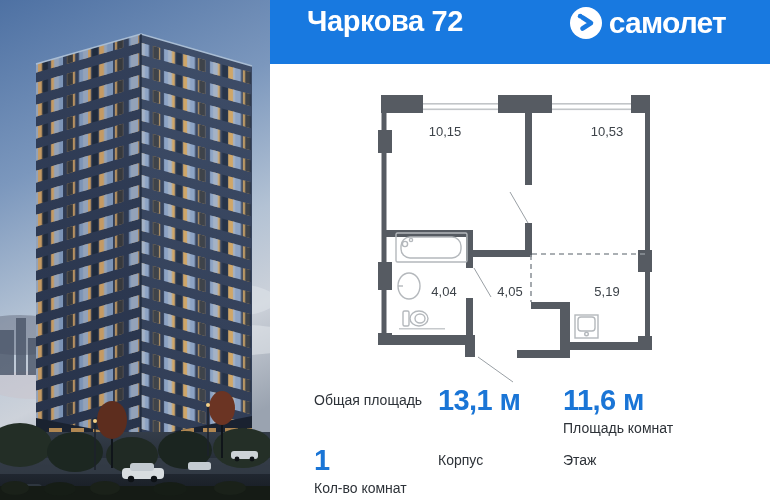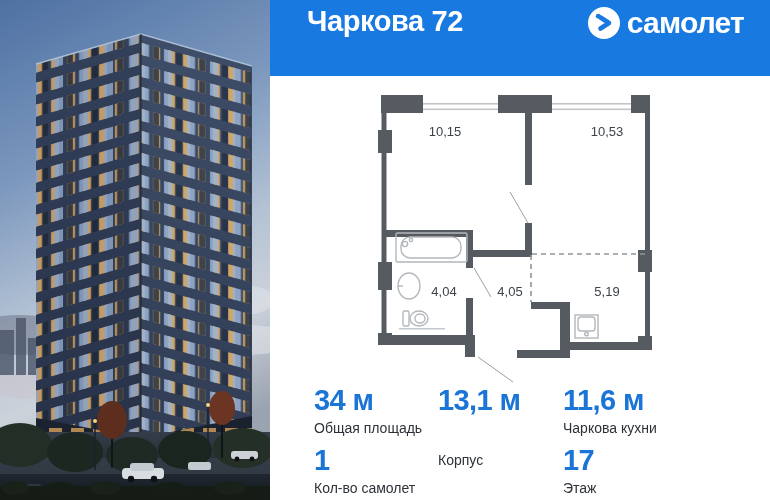--- a/index.html
+++ b/index.html
@@ -7,26 +7,26 @@
     width:770px;height:500px;position:relative;overflow:hidden;
     background:#ffffff;
     font-family:"Liberation Sans",sans-serif;
     -webkit-font-smoothing:antialiased;
   }
   .photo{position:absolute;left:0;top:0;width:270px;height:500px;overflow:hidden;}
   .photo svg{display:block;}
 
   .panel{position:absolute;left:270px;top:0;width:500px;height:500px;background:#fff;}
 
-  .hdr{position:absolute;left:0;top:0;width:500px;height:76px;background:var(--header-bg,#1879e0);}
+  .hdr{position:absolute;left:0;top:0;width:500px;height:64px;background:var(--header-bg,#1879e0);}
   .hdr-title{
     position:absolute;left:37px;top:5px;
     color:#fff;font-size:29px;font-weight:700;letter-spacing:-0.4px;
   }
-  .logo{position:absolute;right:26px;top:7px;display:flex;align-items:center;gap:7px;}
+  .logo{position:absolute;right:44px;top:7px;display:flex;align-items:center;gap:7px;}
   .logo-icon{width:32px;height:32px;flex:0 0 auto;}
   .logo-text{color:#fff;font-size:30px;font-weight:700;letter-spacing:-0.8px;line-height:32px;}
 
   .plan{position:absolute;left:108px;top:88px;width:276px;height:300px;}
   .plan text{
     font-family:"Liberation Sans",sans-serif;
     font-size:13px;fill:#3d4349;
   }
 
   .stat{position:absolute;width:125px;}
@@ -255,35 +255,33 @@
     <g text-anchor="middle">
       <text x="67" y="48">10,15</text>
       <text x="229" y="48">10,53</text>
       <text x="66" y="208">4,04</text>
       <text x="132" y="208">4,05</text>
       <text x="229" y="208">5,19</text>
     </g>
   </svg>
 
   <div class="stat c1 r1">
-    <div class="v">34 м</div>
     <div class="l">Общая площадь</div>
   </div>
   <div class="stat c2 r1">
     <div class="v">13,1 м</div>
   </div>
   <div class="stat c3 r1">
     <div class="v">11,6 м</div>
-    <div class="l">Чаркова кухни</div>
+    <div class="l">Площадь комнат</div>
   </div>
   <div class="stat c1 r2">
     <div class="v">1</div>
-    <div class="l">Кол-во самолет</div>
+    <div class="l">Кол-во комнат</div>
   </div>
   <div class="stat c2 r2">
     <div class="l">Корпус</div>
   </div>
   <div class="stat c3 r2">
-    <div class="v">17</div>
     <div class="l">Этаж</div>
   </div>
 
 </div>
 
 </body></html>

